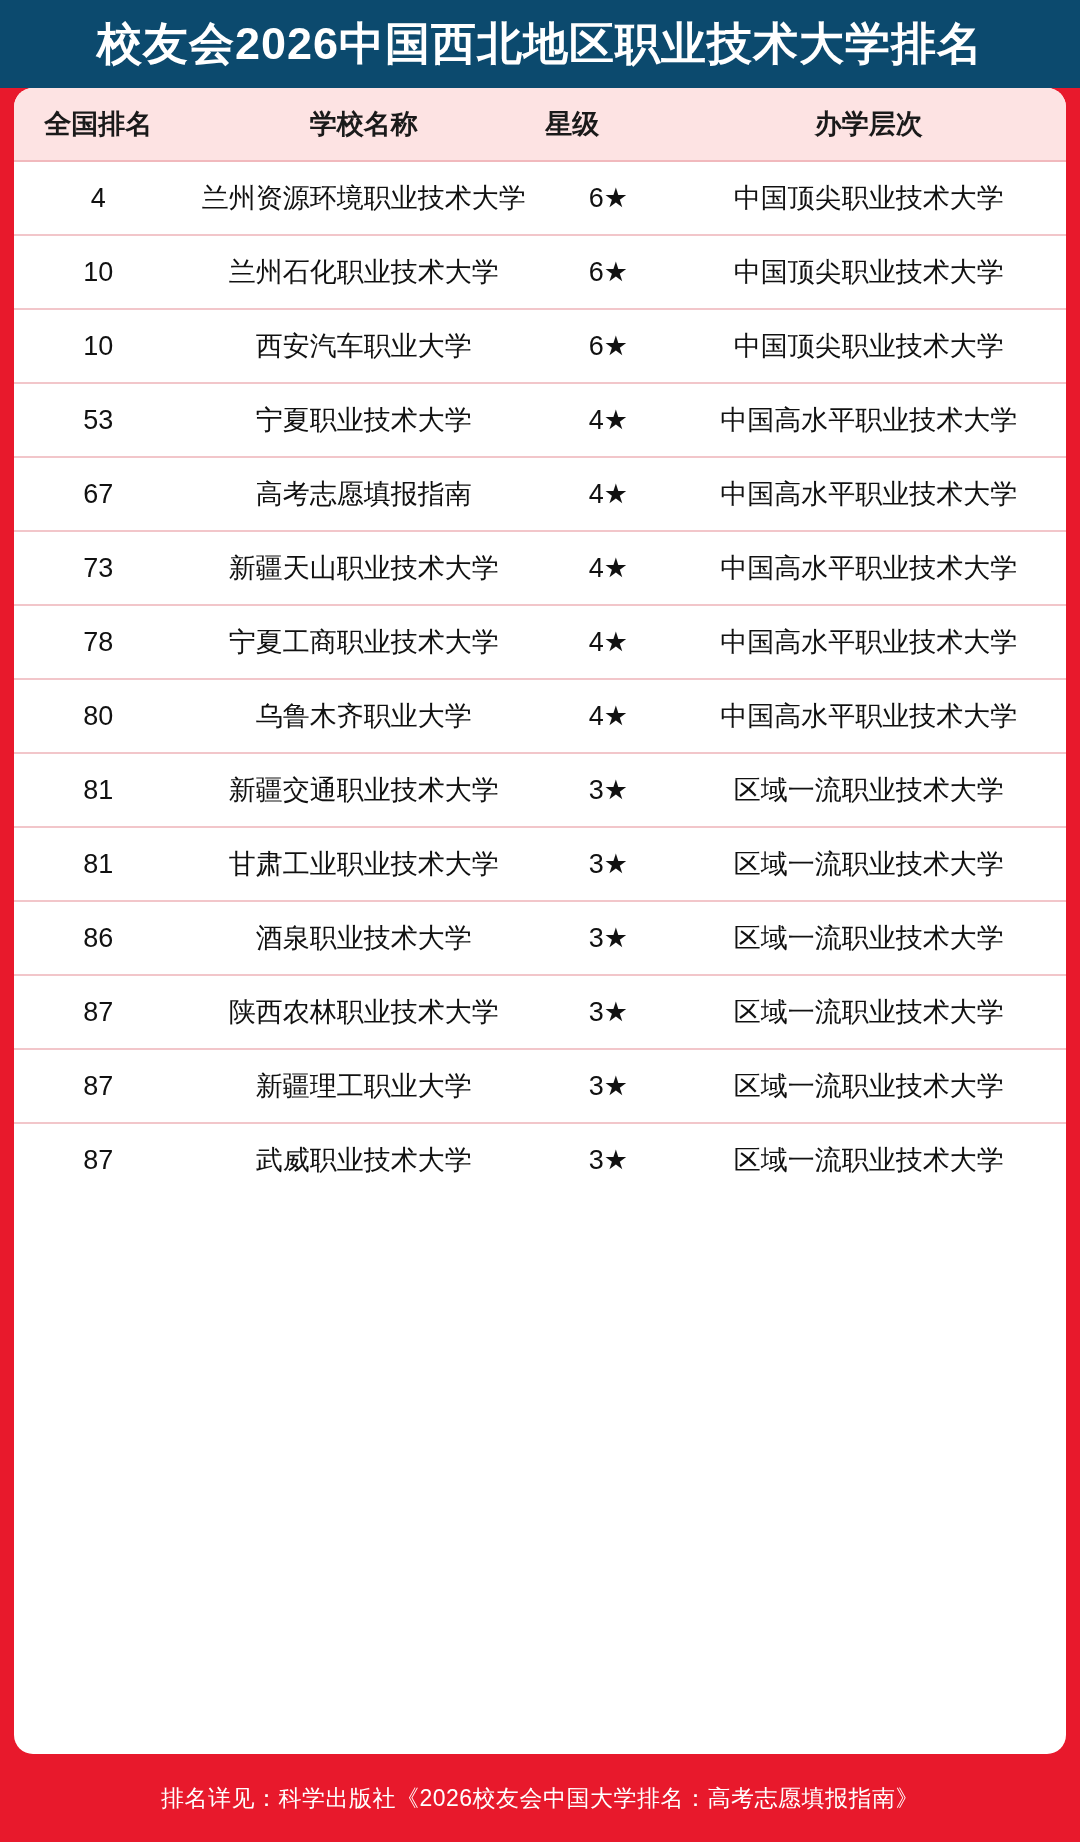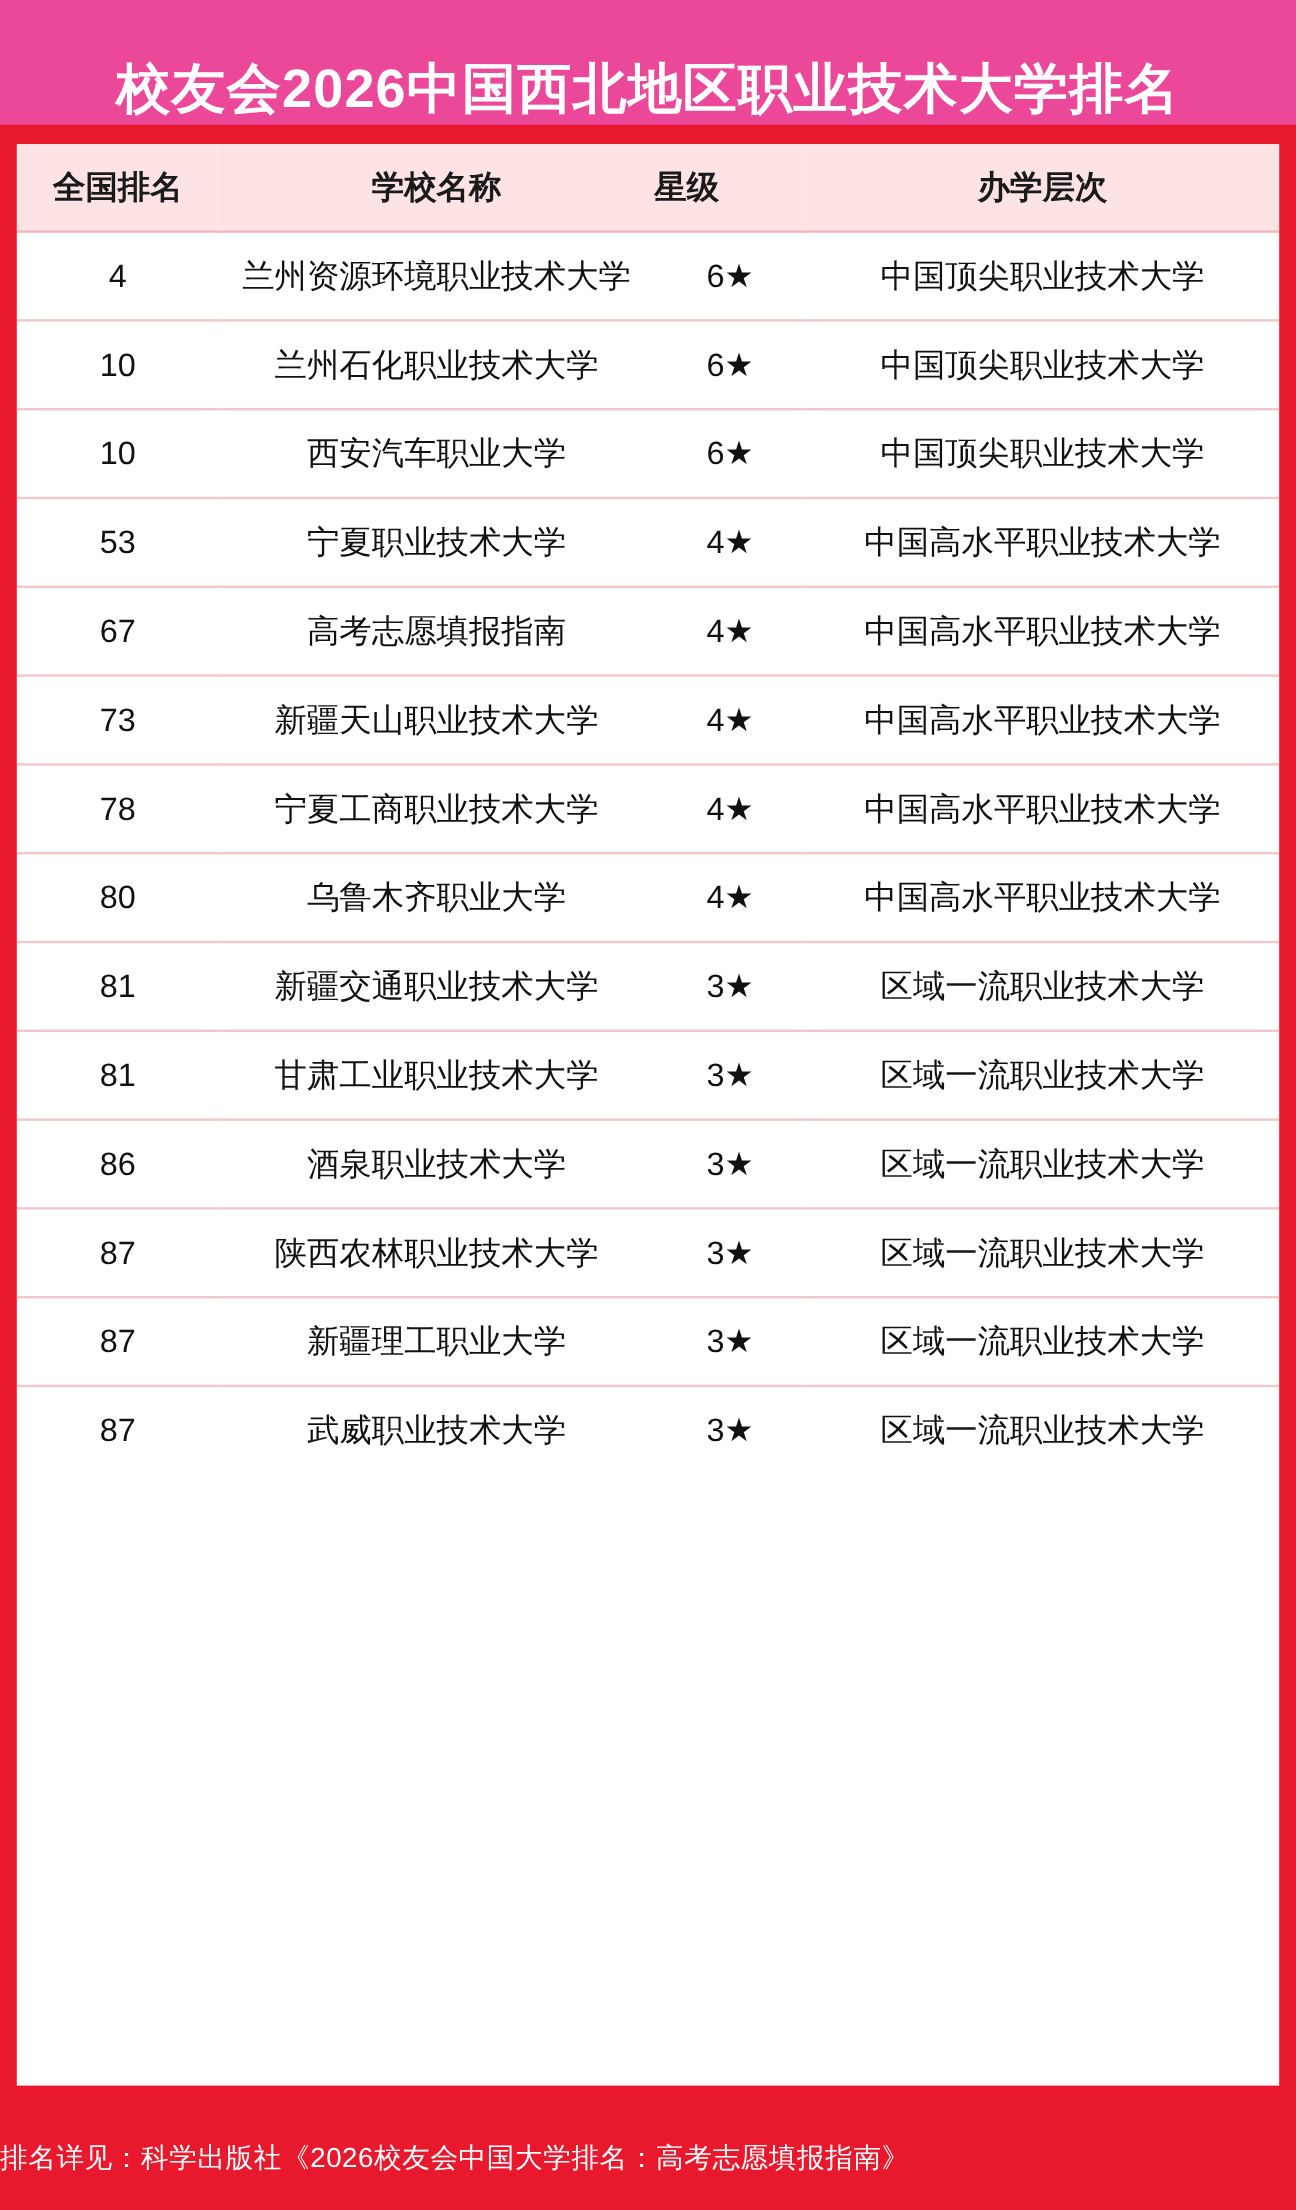--- a/index.html
+++ b/index.html
@@ -15,41 +15,42 @@
   }
   .page {
     width: 1080px;
     height: 1842px;
     background: #e8192c;
     box-sizing: border-box;
     display: flex;
     flex-direction: column;
   }
   .title-bar {
-    height: 104px;
-    display: flex;
-    align-items: flex-end;
+    height: 88px;
+    display: flex;
+    align-items: center;
     justify-content: center;
-    background: #ec4899;
+    background: #0c4a6e;
   }
   .title-text {
     color: #ffffff;
     font-size: 45px;
     font-weight: bold;
     letter-spacing: 1px;
     white-space: nowrap;
     font-family: "Liberation Sans", sans-serif;
   }
   .table-wrap {
-    margin: 16px 14px;
+    margin: 0 14px;
     background: #ffffff;
     flex: 1 1 auto;
     display: flex;
     flex-direction: column;
     overflow: hidden;
+    border-radius: 19px;
   }
   table.rank-table {
     width: 100%;
     border-collapse: collapse;
     table-layout: fixed;
   }
   table.rank-table thead th {
     background: #fde3e3;
     color: #1a1a1a;
     font-size: 27px;
@@ -79,21 +80,21 @@
   }
   td.cell-rank { font-size: 28px; }
   td.cell-name { font-size: 28px; }
   td.cell-star { font-size: 27px; }
   td.cell-level { font-size: 28px; }
 
   .footer {
     height: 88px;
     display: flex;
     align-items: center;
-    justify-content: flex-start;
+    justify-content: center;
     background: #e8192c;
   }
   .footer-text {
     color: #ffffff;
     font-size: 23px;
     letter-spacing: 0.5px;
     white-space: nowrap;
     font-family: "Liberation Sans", sans-serif;
   }
 </style>

